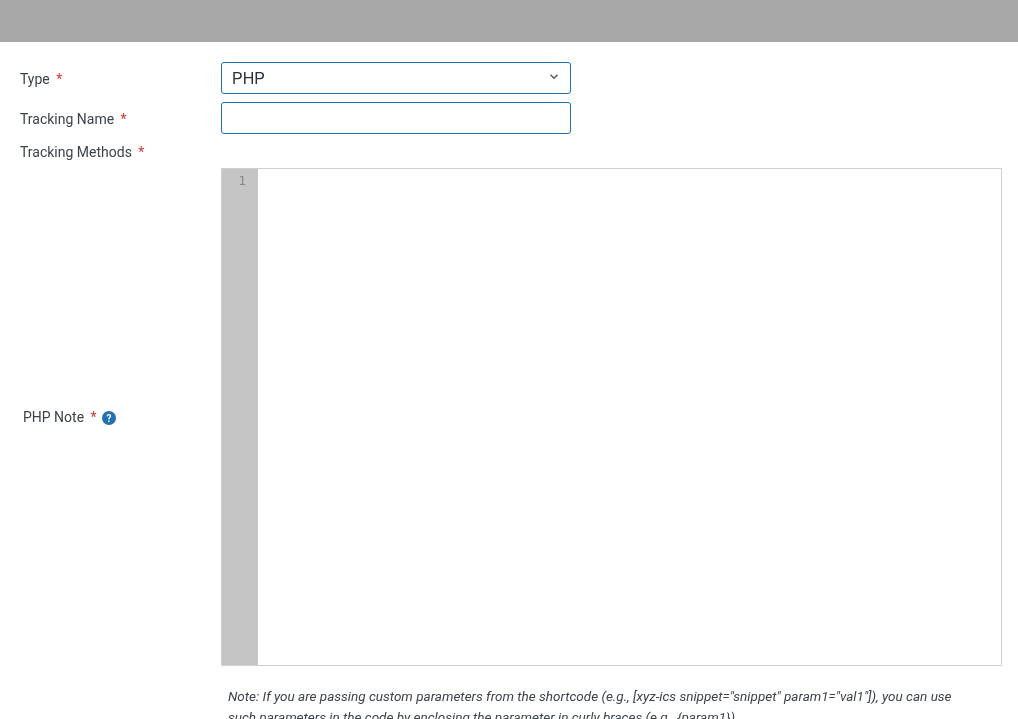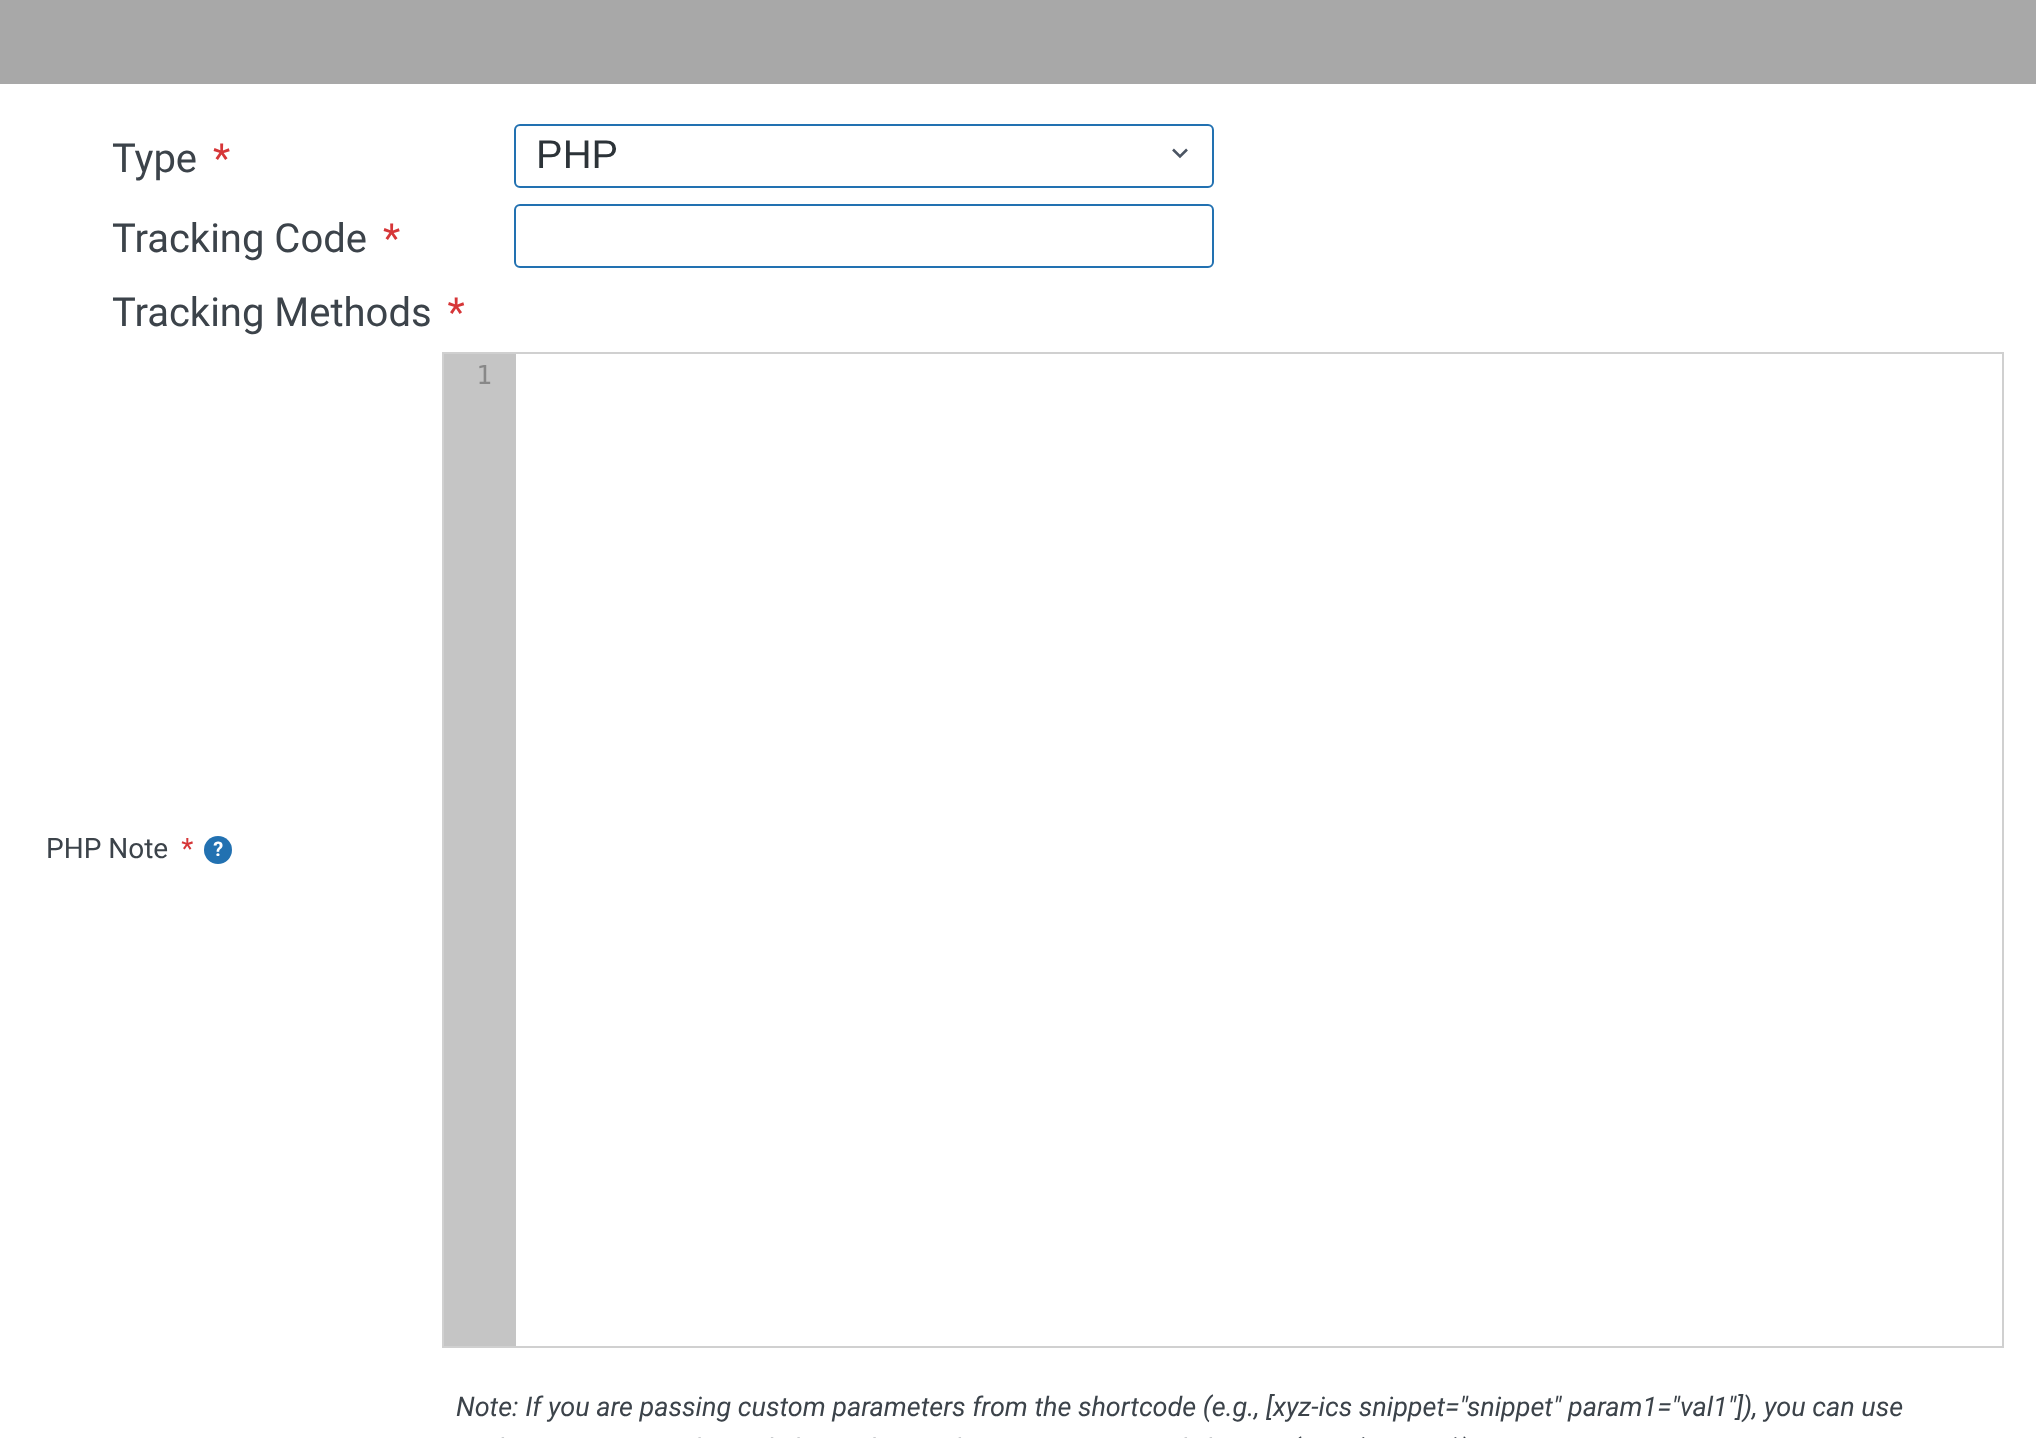--- a/index.html
+++ b/index.html
@@ -25,41 +25,40 @@
     height: 677px;
   }
   .form-row {
     display: flex;
     align-items: center;
     margin-bottom: 8px;
   }
   .label-col {
     width: 201px;
     flex-shrink: 0;
-    font-size: 20px;
+    font-size: 14px;
     color: #3c434a;
     padding-top: 2px;
-    margin-left: 36px;
   }
   .required {
     color: #d63638;
     margin-left: 3px;
   }
   .field-col {
     flex: 0 0 350px;
   }
   .select-wrap {
     position: relative;
     width: 350px;
   }
   select {
     width: 100%;
     height: 32px;
     padding: 0 30px 0 10px;
-    font-size: 20px;
+    font-size: 16px;
     color: #2c3338;
     border: 1px solid #2271b1;
     border-radius: 3px;
     background: #ffffff;
     appearance: none;
     cursor: pointer;
   }
   .select-wrap::after {
     content: "";
     position: absolute;
@@ -199,21 +198,21 @@
           <svg width="14" height="14" viewBox="0 0 24 24" fill="none" stroke="#4b5563" stroke-width="2.2">
               <polyline points="6 9 12 15 18 9"></polyline>
             </svg>
         </span>
       </div>
     </div>
   </div>
 
   <div class="form-row">
     <div class="label-col">
-      <span>Tracking Code</span>
+      <span>Tracking Name</span>
       <span class="required">*</span>
     </div>
     <div class="field-col">
       <input type="text" class="text-input" value="" style="">
     </div>
   </div>
 
   <div class="form-row">
     <div class="label-col">
       <span>Tracking Methods</span>

